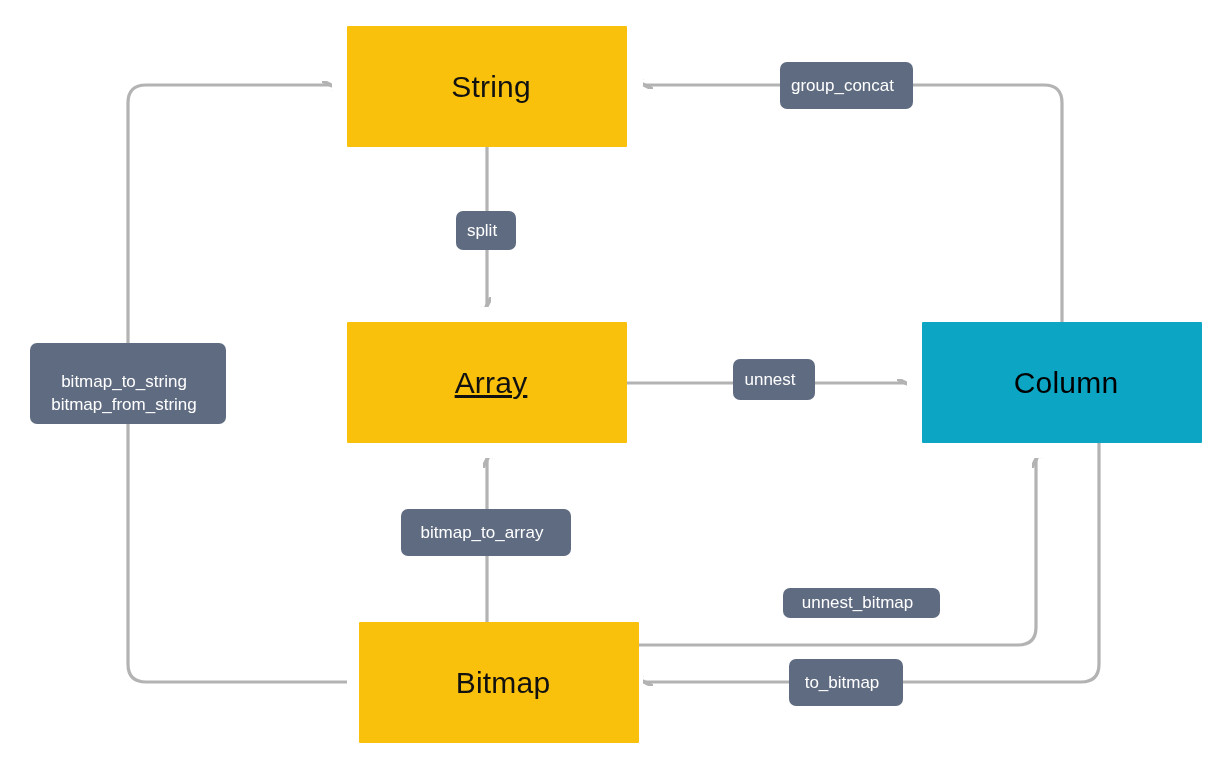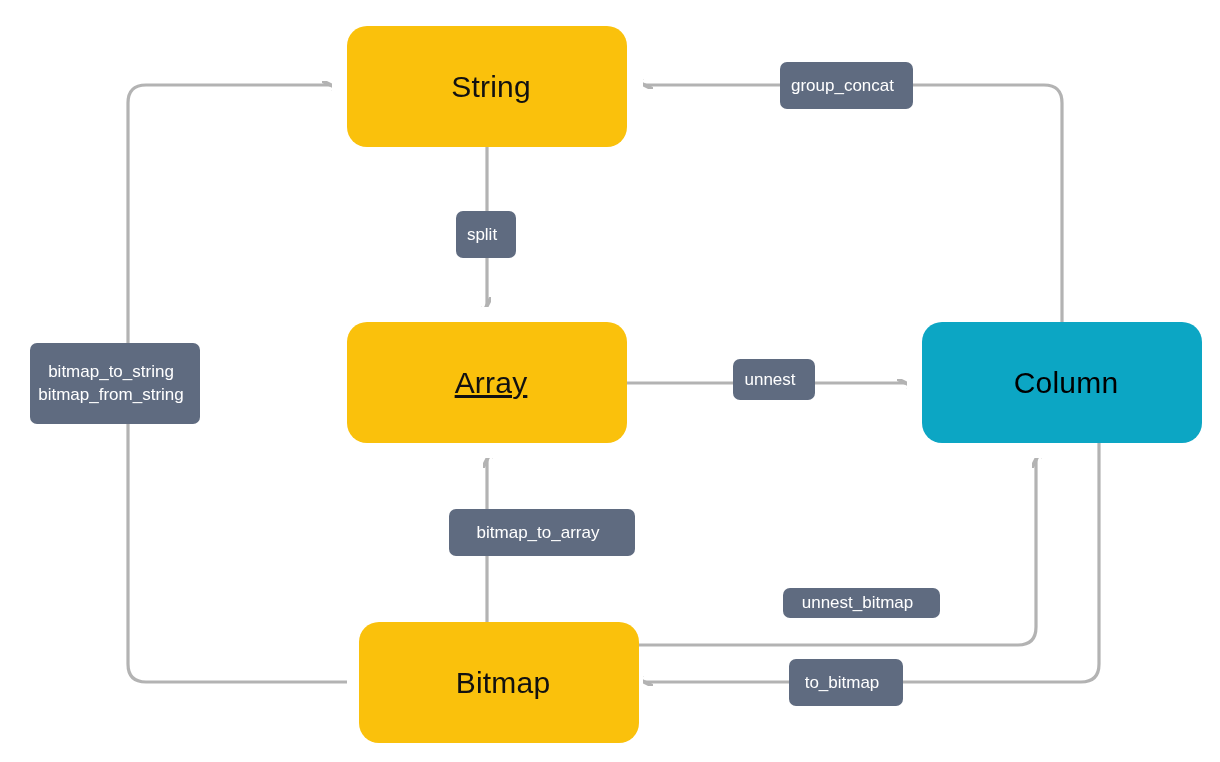--- a/index.html
+++ b/index.html
@@ -21,21 +21,21 @@
   }
   #edge-layer {
     position: absolute;
     left: 0;
     top: 0;
     width: 1220px;
     height: 762px;
   }
   .node {
     position: absolute;
-    border-radius: 20px;
+    border-radius: 1px;
     display: flex;
     align-items: center;
     justify-content: center;
     box-sizing: border-box;
     color: #111111;
     font-size: 30px;
     font-weight: 400;
     letter-spacing: 0.2px;
     z-index: 3;
     padding-left: 8px;
@@ -103,42 +103,42 @@
   </div>
 
   <div class="node" style="left:347px; top:622px; width:280px; height:121px; background:#fac10c;margin-left:12px;">
     <span>Bitmap</span>
   </div>
 
   <div class="node node-type-accent" style="left:922px; top:322px; width:280px; height:121px; background:#0ca6c4;">
     <span>Column</span>
   </div>
 
-  <div class="edge-label" style="left:456px; top:211px; width:60px; height:47px;">
+  <div class="edge-label" style="left:456px; top:211px; width:60px; height:39px;">
     <span class="lbl-line">split</span>
   </div>
 
   <div class="edge-label" style="left:733px; top:359px; width:82px; height:41px;">
     <span class="lbl-line">unnest</span>
   </div>
 
   <div class="edge-label" style="left:780px; top:62px; width:133px; height:47px;">
     <span class="lbl-line">group_concat</span>
   </div>
 
-  <div class="edge-label" style="left:401px; top:509px; width:186px; height:47px;margin-left:48px;">
+  <div class="edge-label" style="left:401px; top:509px; width:170px; height:47px;">
     <span class="lbl-line">bitmap_to_array</span>
   </div>
 
   <div class="edge-label" style="left:783px; top:588px; width:157px; height:30px;">
     <span class="lbl-line">unnest_bitmap</span>
   </div>
 
   <div class="edge-label" style="left:789px; top:659px; width:114px; height:47px;">
     <span class="lbl-line">to_bitmap</span>
   </div>
 
-  <div class="edge-label" style="left:30px; top:343px; width:170px; height:81px;">
+  <div class="edge-label" style="left:30px; top:343px; width:196px; height:81px;justify-content:flex-end;">
     <span class="lbl-line">bitmap_to_string</span>
     <span class="lbl-line">bitmap_from_string</span>
   </div>
 
 </div>
 
 </body></html>

